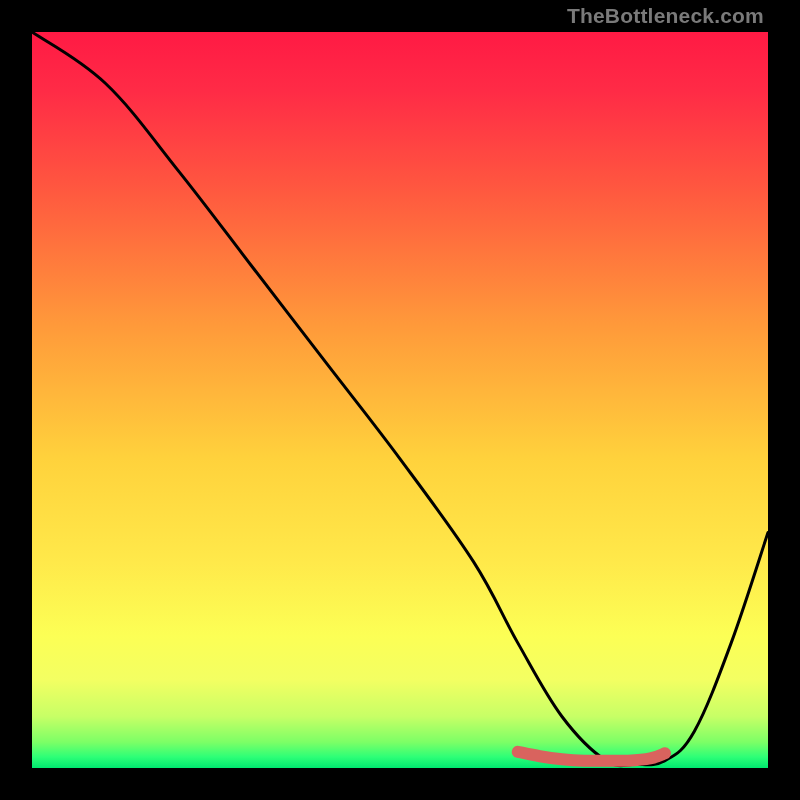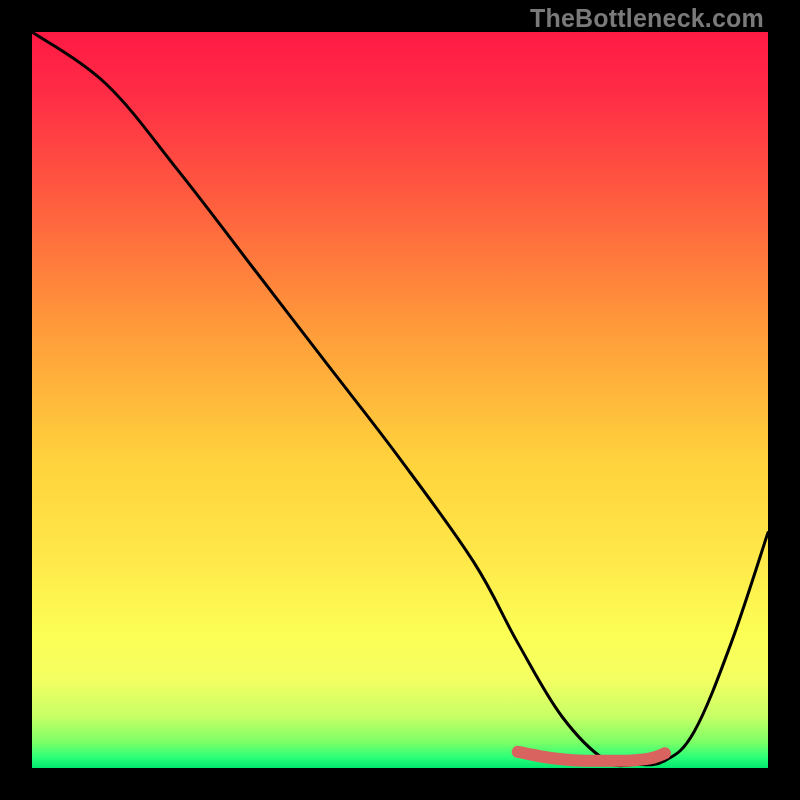--- a/index.html
+++ b/index.html
@@ -17,21 +17,21 @@
     top: 32px;
     width: 736px;
     height: 736px;
     background: #000;
   }
   .watermark {
     position: absolute;
     top: 4px;
     right: 36px;
     color: #7a7a7a;
-    font-size: 25px;
+    font-size: 21px;
     font-weight: 600;
     letter-spacing: 0.2px;
     z-index: 5;
   }
   svg { display: block; }
 </style>
 </head>
 <body>
 
 <div class="watermark">TheBottleneck.com</div>

